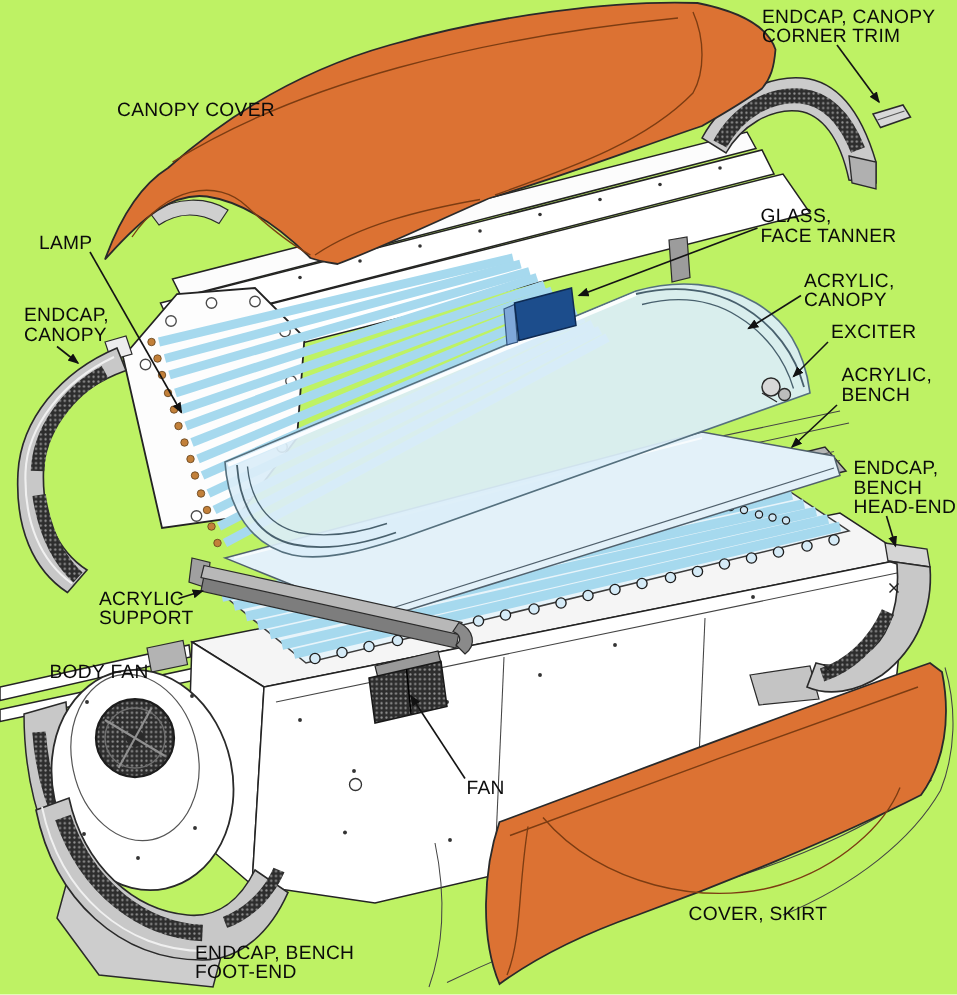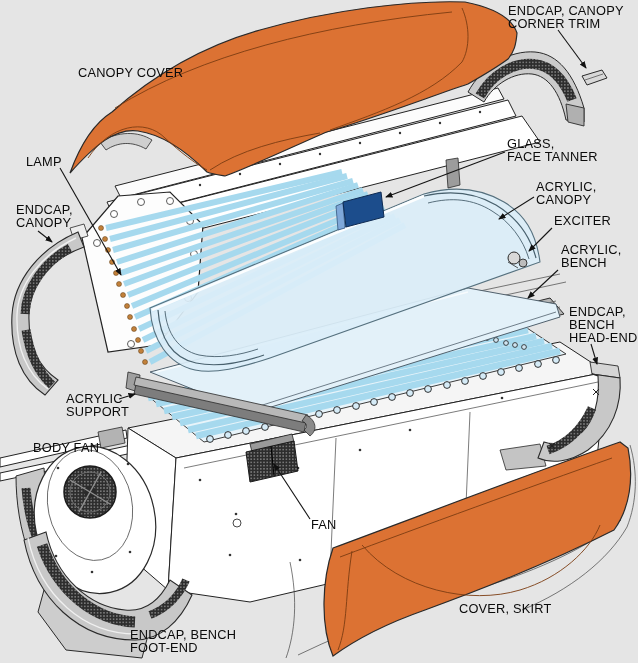--- a/index.html
+++ b/index.html
@@ -1,16 +1,16 @@
 <!DOCTYPE html>
 <html><head>
 <meta charset="utf-8">
 <style>
   html,body{margin:0;padding:0;background:#ffffff;}
-  #stage{position:relative;width:638px;height:663px;background:#e5e5e5;overflow:hidden;
+  #stage{position:relative;width:638px;height:663px;background:#bef264;overflow:hidden;
          font-family:"Liberation Sans", sans-serif;text-align:right;}
   svg{display:block;}
   text.lbl{font-family:"Liberation Sans", sans-serif;font-size:12.8px;fill:#0b0b0b;letter-spacing:.2px;}
   .ln{stroke:#141414;stroke-width:1.1;fill:none;}
   .outl{stroke:#232323;stroke-width:1;fill:#ffffff;}
   .thin{stroke:#444;stroke-width:.7;fill:none;}
   .grayd{fill:#b3b3b3;stroke:#2a2a2a;stroke-width:.8;}
   .screw{fill:#333;}
 </style>
 </head>

